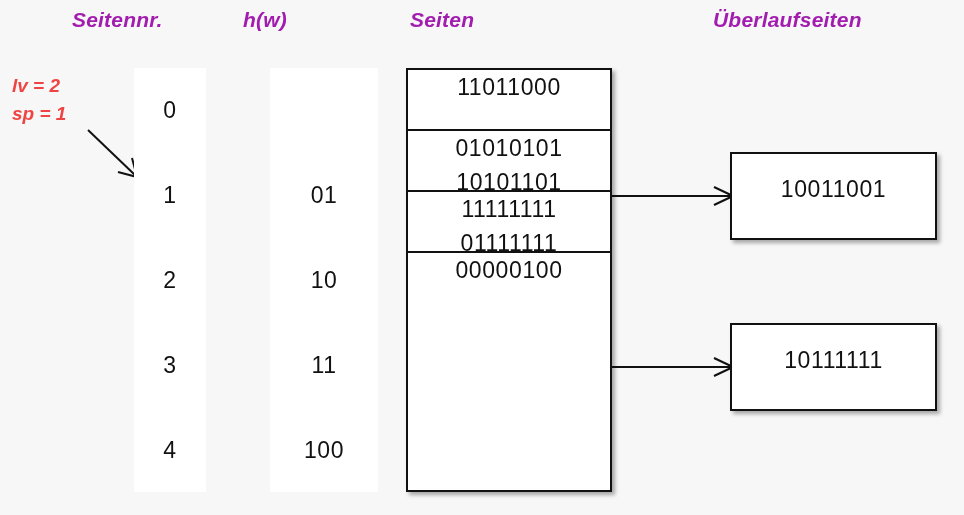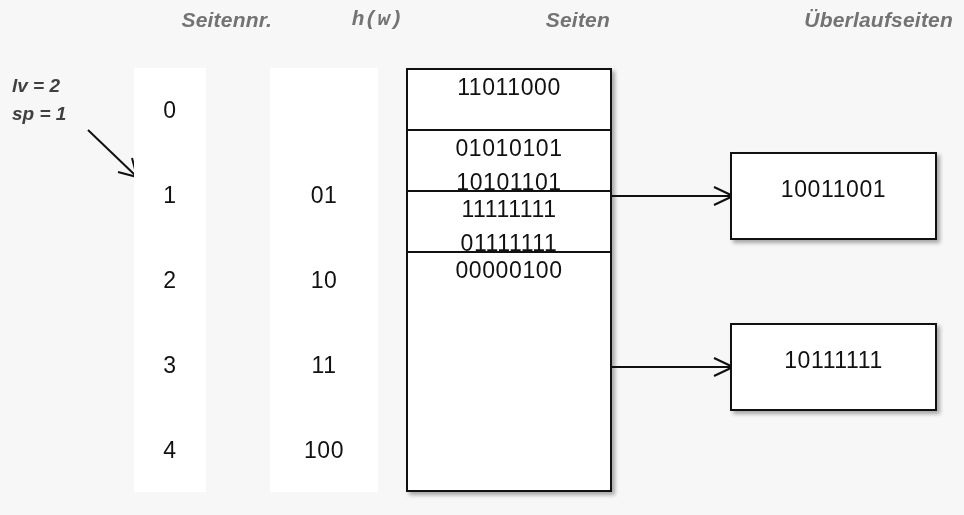--- a/index.html
+++ b/index.html
@@ -22,39 +22,39 @@
   }
 
   
   .col-header {
     position: absolute;
     font-style: italic;
     font-weight: 600;
     font-size: 21px;
     letter-spacing: 0.2px;
     white-space: nowrap;
-    text-align: right;
-    color: #737373;
+    text-align: left;
+    color: #a21caf;
   }
   #hdr-seitennr { left: 72px;  top: 8px;  width: 200px; }
-  #hdr-hw       { left: 243px; top: 8px;  width: 160px; font-family: Liberation Mono, monospace; }
+  #hdr-hw       { left: 243px; top: 8px;  width: 160px; }
   #hdr-seiten   { left: 410px; top: 8px;  width: 200px; }
   #hdr-ueberlauf{ left: 713px; top: 8px;  width: 240px; }
 
   
   #annot {
     position: absolute;
     left: 12px;
     top: 72px;
     font-style: italic;
     font-weight: 600;
     font-size: 19px;
     line-height: 28px;
     white-space: nowrap;
-    color: #404040;
+    color: #ef4444;
   }
   #annot .annot-line { display: block; }
   #annot-arrow {
     position: absolute;
     left: 86px;
     top: 128px;
     width: 60px;
     height: 54px;
   }
 

